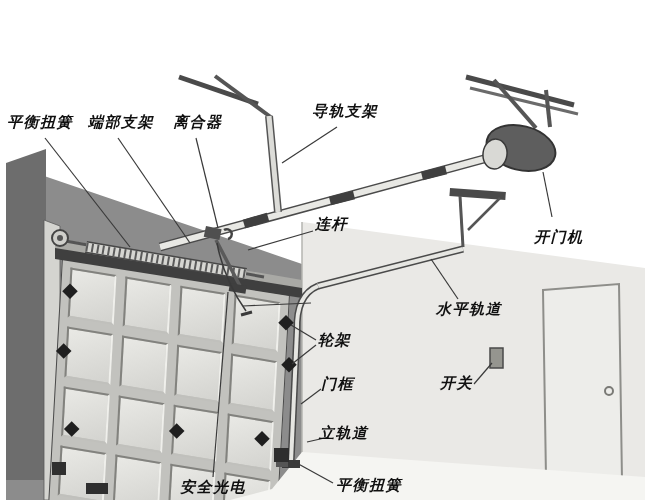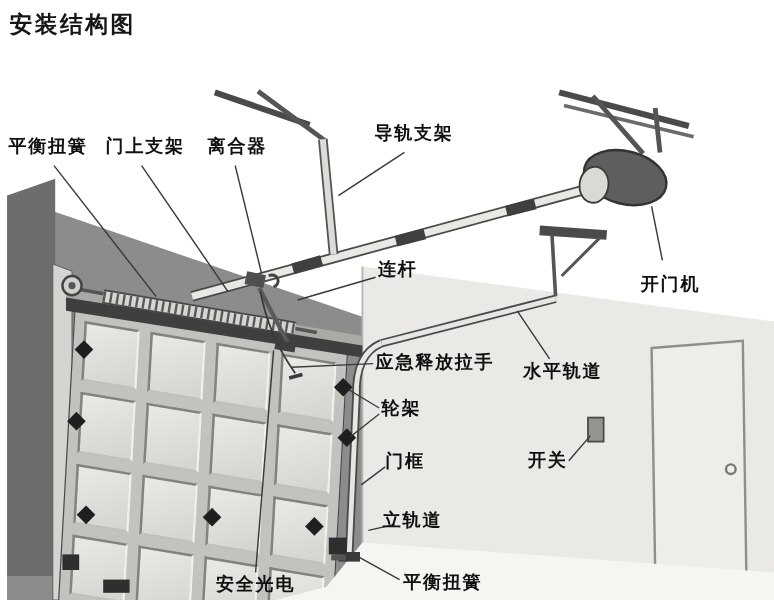--- a/index.html
+++ b/index.html
@@ -12,21 +12,21 @@
        font-weight:bold;font-size:15px;color:#101010;letter-spacing:1.5px;white-space:nowrap;}
   
   .door{position:absolute;left:62px;top:257px;width:228px;height:246px;
         background:#c2c2be;border:1px solid #4a4a4a;box-sizing:border-box;
         transform:matrix(1,0.165,-0.056,1,0,0);transform-origin:0 0;
         display:grid;grid-template-columns:repeat(4,1fr);grid-template-rows:repeat(4,1fr);
         gap:9px;padding:8px;z-index:2;}
   .panel{background:linear-gradient(155deg,#e9e9e5,#d3d3cf);
          border:2px solid;border-color:#82827e #efefeb #c0c0bc #82827e;}
   .front{z-index:3;}
-  .labels{z-index:4;}
+  .labels{z-index:4;font-style:italic;}
   svg{display:block;}
 </style>
 </head>
 <body>
 
 <div class="screen">
 
   <svg class="layer" viewBox="0 0 645 500">
 
     <polygon points="6,163 302,264 302,480 6,480" fill="#8c8c8c"></polygon>
@@ -167,29 +167,27 @@
       <line x1="316" y1="340" x2="291" y2="325"></line>
       <line x1="316" y1="345" x2="292" y2="364"></line>
       <line x1="321" y1="389" x2="301" y2="404"></line>
       <line x1="474" y1="384" x2="492" y2="363"></line>
       <line x1="329" y1="437" x2="307" y2="442"></line>
       <line x1="333" y1="483" x2="293" y2="461"></line>
       <line x1="213" y1="477" x2="228" y2="292"></line>
     </g>
   </svg>
 
-  <div class="title">安装结构图</div>
   <div class="layer labels">
     <div class="lbl" style="left:7px;top:113px">平衡扭簧</div>
-    <div class="lbl" style="left:88px;top:113px">门上支架</div>
+    <div class="lbl" style="left:88px;top:113px">端部支架</div>
     <div class="lbl" style="left:173px;top:113px">离合器</div>
     <div class="lbl" style="left:312px;top:102px">导轨支架</div>
     <div class="lbl" style="left:315px;top:215px">连杆</div>
     <div class="lbl" style="left:534px;top:228px">开门机</div>
-    <div class="lbl" style="left:313px;top:293px">应急释放拉手</div>
     <div class="lbl" style="left:436px;top:300px">水平轨道</div>
     <div class="lbl" style="left:318px;top:331px">轮架</div>
     <div class="lbl" style="left:321px;top:375px">门框</div>
     <div class="lbl" style="left:440px;top:374px">开关</div>
     <div class="lbl" style="left:319px;top:424px">立轨道</div>
     <div class="lbl" style="left:180px;top:478px">安全光电</div>
     <div class="lbl" style="left:336px;top:476px">平衡扭簧</div>
   </div>
 </div>
 

